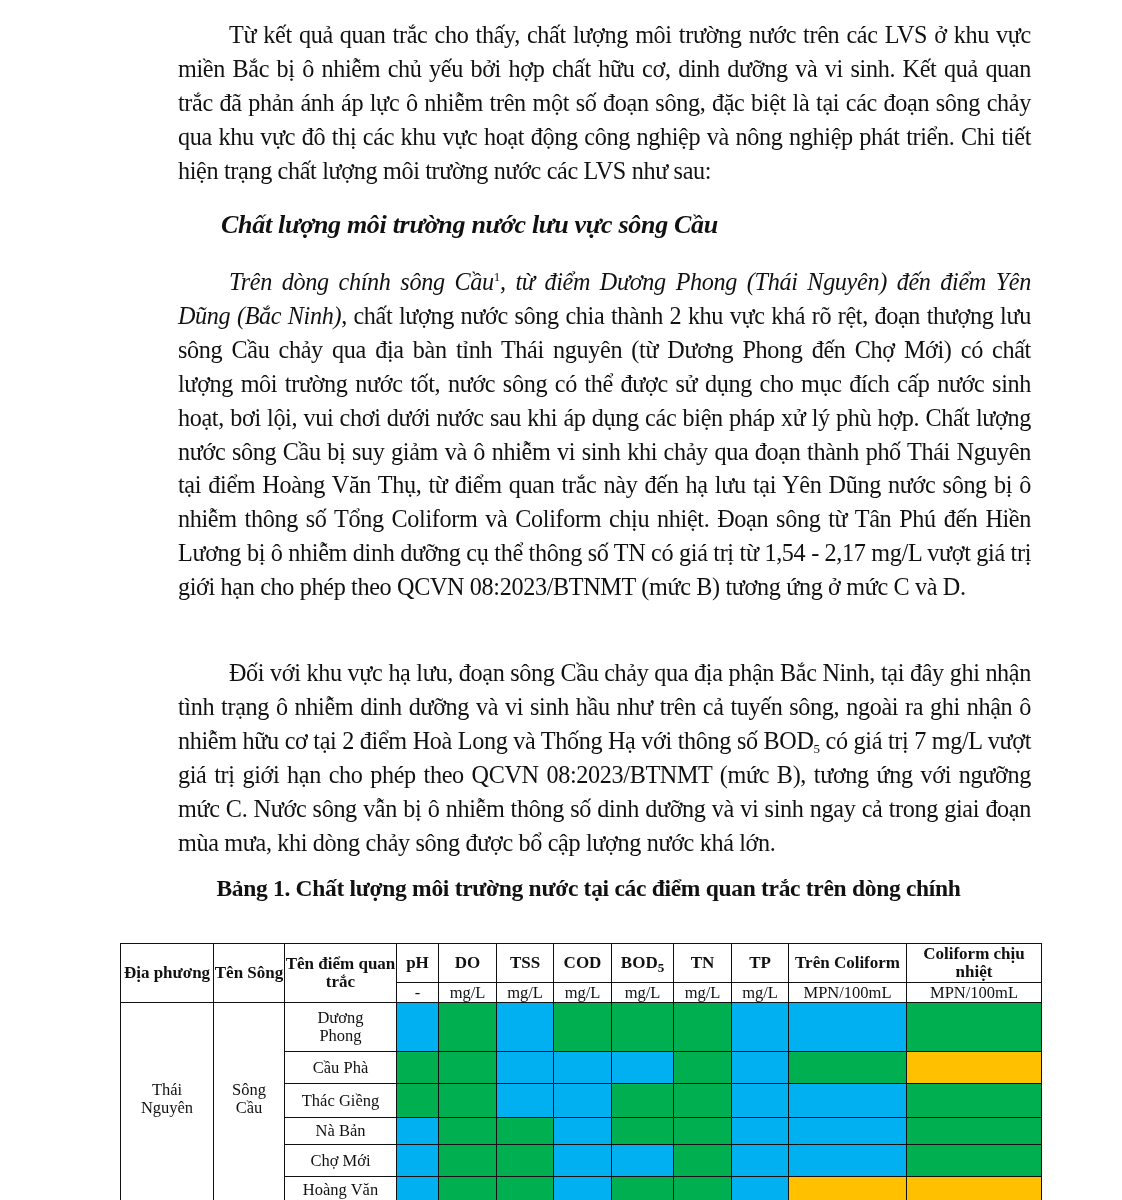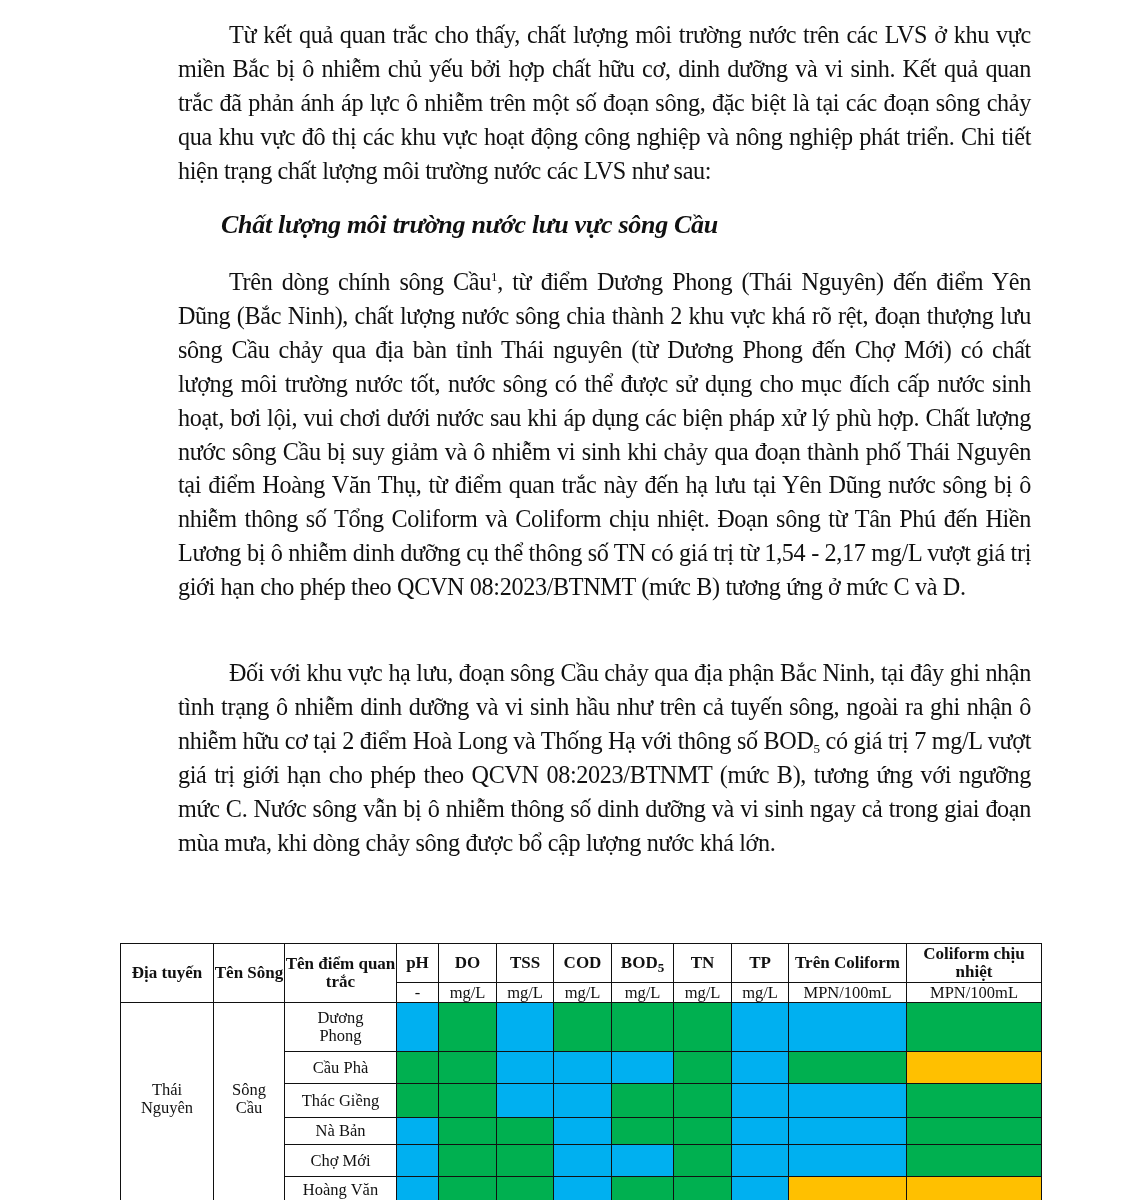--- a/index.html
+++ b/index.html
@@ -15,21 +15,21 @@
     letter-spacing: -0.35px;
   }
   .para.p1 { position: absolute; top: 2px; left: 0; width: 853px; }
   .heading {
     position: absolute; top: 208px; left: 59px;
     font-size: 26px; font-weight: bold; font-style: italic; line-height: 34px;
     white-space: nowrap; letter-spacing: -0.3px;
   }
   .para.p2 { position: absolute; top: 249px; left: 0; width: 853px; }
   .para.p3 { position: absolute; top: 640px; left: 0; width: 853px; }
-  .it { }
+  .it { font-style: italic; }
   sup { font-size: 13px; line-height: 0; vertical-align: 9px; }
   sub { font-size: 13px; line-height: 0; vertical-align: -4px; }
   .caption {
     position: absolute; top: 872px; left: 0; width: 853px;
     text-align: center; font-weight: bold; font-size: 23.5px; line-height: 33px;
     letter-spacing: -0.3px;
   }
   table.wq {
     position: absolute; left: 120px; top: 943px;
     border-collapse: collapse; table-layout: fixed;
@@ -49,41 +49,42 @@
 <div class="page">
   <p class="para p1">Từ kết quả quan trắc cho thấy, chất lượng môi trường nước trên các LVS ở khu vực miền Bắc bị ô nhiễm chủ yếu bởi hợp chất hữu cơ, dinh dưỡng và vi sinh. Kết quả quan trắc đã phản ánh áp lực ô nhiễm trên một số đoạn sông, đặc biệt là tại các đoạn sông chảy qua khu vực đô thị các khu vực hoạt động công nghiệp và nông nghiệp phát triển. Chi tiết hiện trạng chất lượng môi trường nước các LVS như sau:</p>
 
   <div class="heading">Chất lượng môi trường nước lưu vực sông Cầu</div>
 
   <p class="para p2"><span class="it">Trên dòng chính sông Cầu</span><sup>1</sup><span class="it">, từ điểm Dương Phong (Thái Nguyên) đến điểm Yên Dũng (Bắc Ninh)</span><span>, chất lượng nước sông chia thành 2 khu vực khá rõ rệt, đoạn thượng lưu sông Cầu chảy qua địa bàn tỉnh Thái nguyên (từ Dương Phong đến Chợ Mới) có chất lượng môi trường nước tốt, nước sông có thể được sử dụng cho mục đích cấp nước sinh hoạt, bơi lội, vui chơi dưới nước sau khi áp dụng các biện pháp xử lý phù hợp. Chất lượng nước sông Cầu bị suy giảm và ô nhiễm vi sinh khi chảy qua đoạn thành phố Thái Nguyên tại điểm Hoàng Văn Thụ, từ điểm quan trắc này đến hạ lưu tại Yên Dũng nước sông bị ô nhiễm thông số Tổng Coliform và Coliform chịu nhiệt. Đoạn sông từ Tân Phú đến Hiền Lương bị ô nhiễm dinh dưỡng cụ thể thông số TN có giá trị từ 1,54 - 2,17 mg/L vượt giá trị giới hạn cho phép theo QCVN 08:2023/BTNMT (mức B) tương ứng ở mức C và D.</span></p>
 
   <p class="para p3"><span>Đối với khu vực hạ lưu, đoạn sông Cầu chảy qua địa phận Bắc Ninh, tại đây ghi nhận tình trạng ô nhiễm dinh dưỡng và vi sinh hầu như trên cả tuyến sông, ngoài ra ghi nhận ô nhiễm hữu cơ tại 2 điểm Hoà Long và Thống Hạ với thông số BOD</span><sub>5</sub><span> có giá trị 7 mg/L vượt giá trị giới hạn cho phép theo QCVN 08:2023/BTNMT (mức B), tương ứng với ngưỡng mức C. Nước sông vẫn bị ô nhiễm thông số dinh dưỡng và vi sinh ngay cả trong giai đoạn mùa mưa, khi dòng chảy sông được bổ cập lượng nước khá lớn.</span></p>
 
   <div class="caption">
+    <div>Bảng 1. Chất lượng môi trường nước tại các điểm quan trắc trên dòng chính</div>
   </div>
 </div>
 
 <table class="wq">
   <colgroup>
     <col style="width:93px">
       <col style="width:71px">
       <col style="width:112px">
     <col style="width:42px">
       <col style="width:58px">
       <col style="width:57px">
       <col style="width:58px">
     <col style="width:62px">
       <col style="width:58px">
       <col style="width:57px">
     <col style="width:118px">
       <col style="width:135px">
   </colgroup>
   <thead>
     <tr class="h1">
-      <th rowspan="2">Địa tuyến</th>
+      <th rowspan="2">Địa phương</th>
       <th rowspan="2">Tên Sông</th>
       <th rowspan="2">Tên điểm quan trắc</th>
       <th>pH</th>
       <th>DO</th>
       <th>TSS</th>
       <th>COD</th>
       <th><span>BOD</span><sub>5</sub></th>
       <th>TN</th>
       <th>TP</th>
       <th>Trên Coliform</th>

